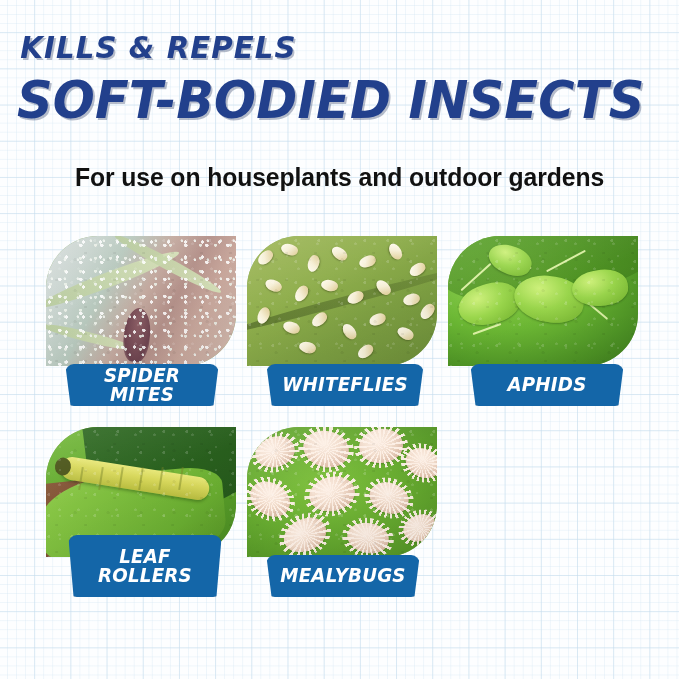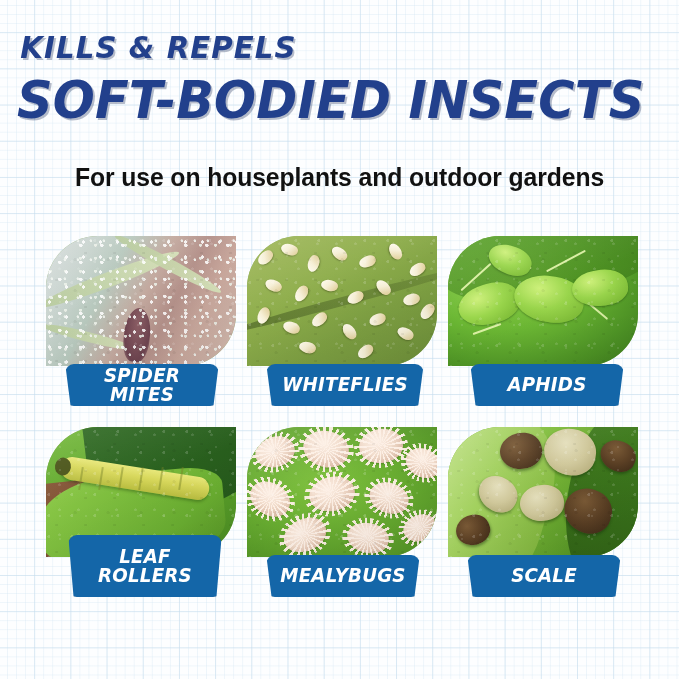--- a/index.html
+++ b/index.html
@@ -534,33 +534,15 @@
           <div class="mb m8"></div>
           <div class="mb m9"></div>
           <div class="mb m10"></div>
         </div>
         <div class="grain"></div>
         <div class="sheen"></div>
       </div>
       <div class="badge one-line b-mealy">MEALYBUGS</div>
     </div>
 
-    <div class="tile">
-      <div class="photo">
-        <div class="layer art-scale">
-          <div class="darkedge"></div>
-          <div class="stem"></div>
-          <div class="sc dark  s1"></div>
-          <div class="sc light s2"></div>
-          <div class="sc dark  s3"></div>
-          <div class="sc light s4"></div>
-          <div class="sc light s5"></div>
-          <div class="sc dark  s6"></div>
-          <div class="sc dark  s7"></div>
-        </div>
-        <div class="grain"></div>
-        <div class="sheen"></div>
-      </div>
-      <div class="badge one-line b-scale">SCALE</div>
-    </div>
 
   </div>
 </div>
 
 </body></html>

